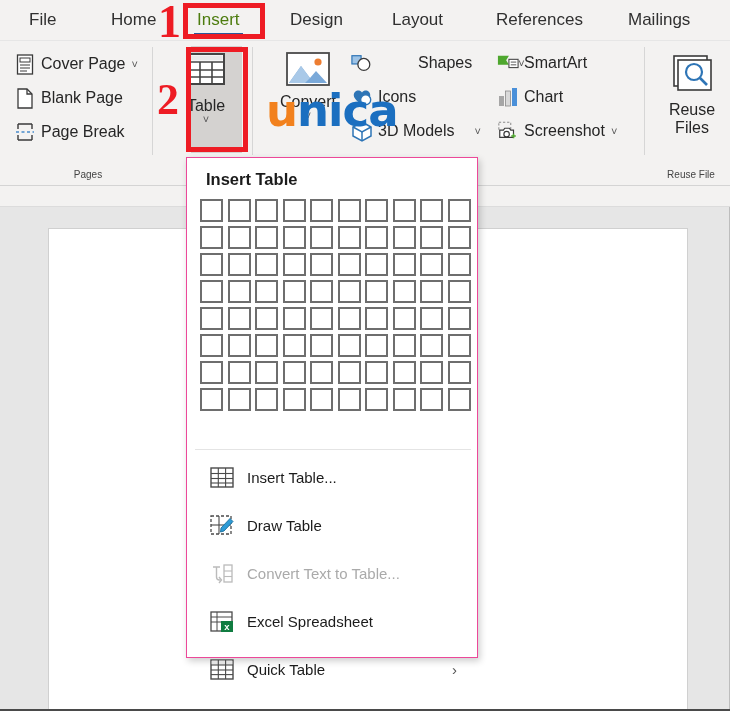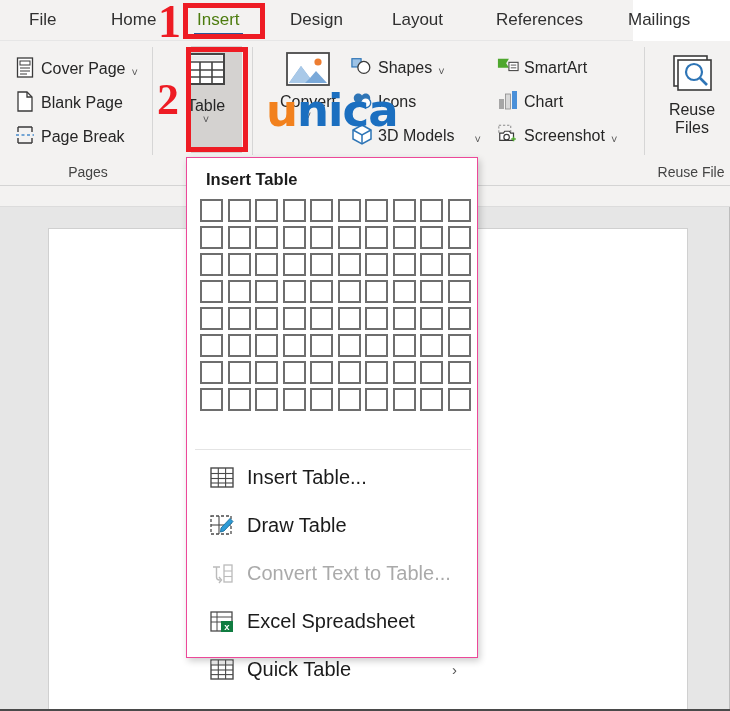--- a/index.html
+++ b/index.html
@@ -11,21 +11,21 @@
   }
   #app {
     position: relative;
     width: 730px; height: 711px;
     background: #ffffff;
   }
 
   
   .tabbar {
     position: absolute; left: 0; top: 0;
-    width: 633px; height: 41px;
+    width: 730px; height: 41px;
     background: #f3f2f1;
     border-bottom: 1px solid #e6e6e6;
   }
   .tab {
     position: absolute; top: 6px;
     height: 28px; line-height: 28px;
     font-size: 17px; color: #303030;
     white-space: nowrap;
     padding: 0 7px;
   }
@@ -61,30 +61,30 @@
     background: #f3f2f1;
     border-bottom: 1px solid #d4d4d4;
   }
   .groupsep {
     position: absolute;
     width: 1px; background: #d6d6d6;
     top: 6px; height: 108px;
   }
   .grouplabel {
     position: absolute;
-    font-size: 14px; color: #444;
+    font-size: 10px; color: #444;
     text-align: center;
     bottom: 5px;
   }
 
   
   .smallbtn {
     position: absolute;
     height: 28px;
-    display: flex; align-items: flex-end;
+    display: flex; align-items: center;
     font-size: 16px; color: #262626;
     white-space: nowrap;
   }
   .smallbtn .ico {
     width: 22px; height: 22px;
     margin-right: 5px;
     display: flex; align-items: center; justify-content: center;
     flex: 0 0 auto;
   }
   .chev {
@@ -195,21 +195,21 @@
     left: 8px; width: 276px; height: 38px;
     display: flex; align-items: center;
   }
   .dd-item .mico {
     width: 26px; height: 24px;
     margin-left: 14px; margin-right: 12px;
     flex: 0 0 auto;
     display: flex; align-items: center; justify-content: center;
   }
   .dd-item .mlbl {
-    font-size: 20px; color: #1b1b1b;
+    font-size: 15px; color: #1b1b1b;
     white-space: nowrap;
   }
   .dd-item.disabled .mlbl { color: #aaaaaa; }
   .dd-item .submenu-arrow {
     position: absolute; right: 14px;
     font-size: 15px; color: #555;
   }
 </style>
 </head>
 <body>
@@ -309,21 +309,21 @@
           <rect x="2" y="2" width="42" height="32" fill="#fff" stroke="#4a4a4a" stroke-width="1.8"></rect>
           <circle cx="33" cy="11" r="3.6" fill="#ed7d31"></circle>
           <path d="M4 32 L16 15 L25 27 L31 20 L42 32 Z" fill="#7aa9d9"></path>
           <path d="M4 32 L16 15 L25 27 L20 32 Z" fill="#a9c9e8"></path>
         </svg>
       </span>
       <span class="lbl">Convert</span>
       <span class="dn">˅</span>
     </div>
 
-    <div class="smallbtn" style="left:351px; top:8px;">
+    <div class="smallbtn" style="left:351px; top:8px;gap:40px;">
       <span class="ico">
         <svg width="24" height="21" viewBox="0 0 24 21">
           <rect x="1" y="2" width="10" height="9" fill="#9dc3e6" stroke="#2e75b6" stroke-width="1.3"></rect>
           <circle cx="14" cy="11.5" r="6.5" fill="#fff" stroke="#3a3a3a" stroke-width="1.4"></circle>
         </svg>
       </span>
       <span>Shapes</span>
       <span class="chev">˅</span>
     </div>
 

